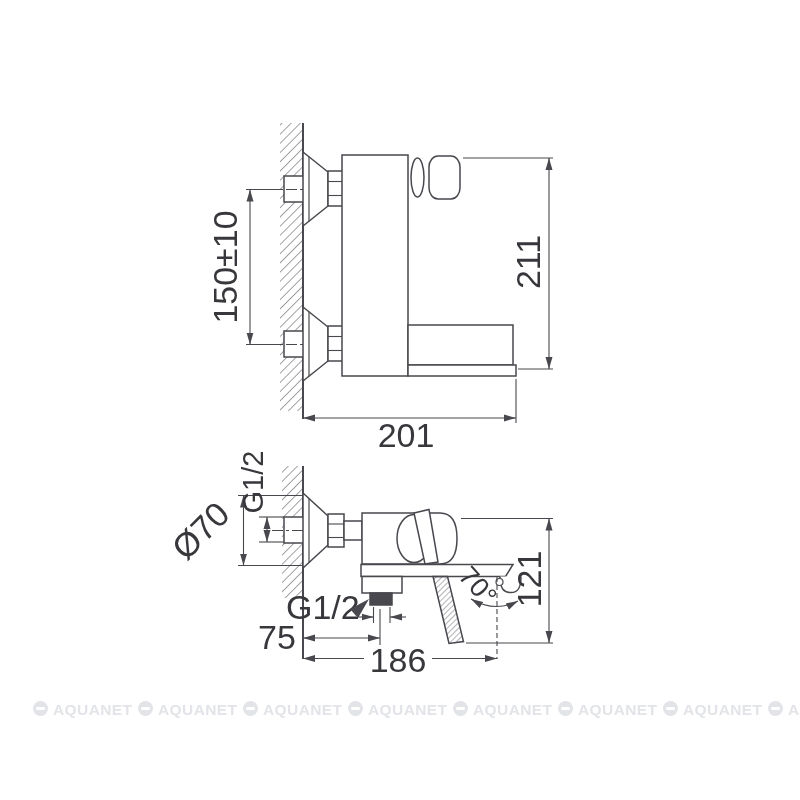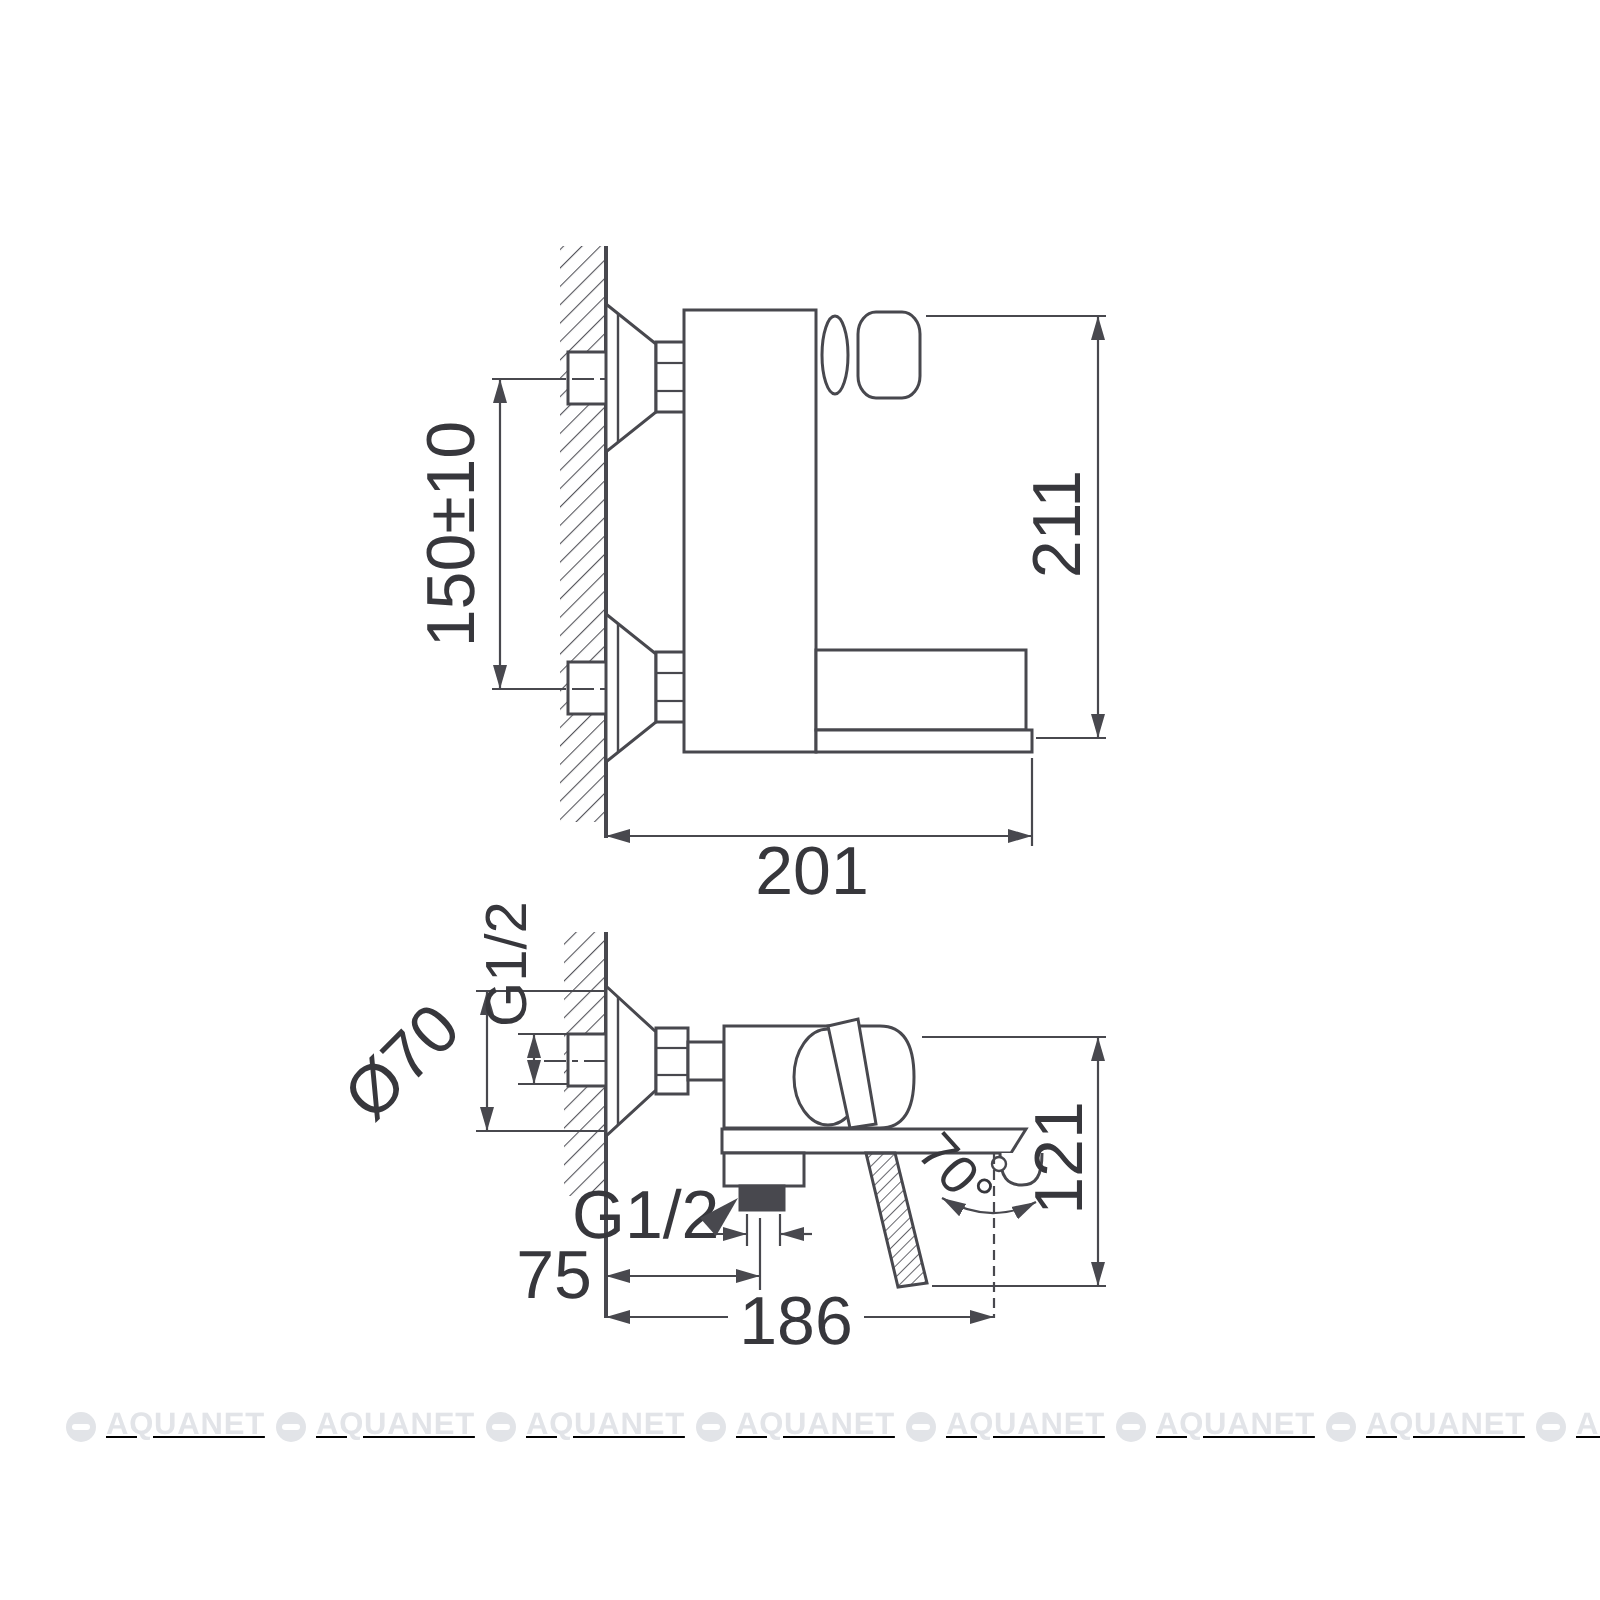--- a/index.html
+++ b/index.html
@@ -4,21 +4,21 @@
 <style>
   html,body{margin:0;padding:0;background:#fff;}
   .canvas{position:relative;width:800px;height:800px;background:#ffffff;overflow:hidden;
           font-family:"Liberation Sans", sans-serif;}
   svg{position:absolute;left:0;top:0;}
   svg text{font-family:"Liberation Sans", sans-serif;fill:#37373c;}
   .dim-t{font-size:34px;}
   .dim-s{font-size:29px;}
   .dim-a{font-size:27px;}
   .wm-row{position:absolute;left:33px;top:701px;width:767px;height:24px;display:flex;overflow:hidden;}
-  .wm-item{flex:0 0 105px;display:flex;align-items:center;height:24px;text-decoration:underline;}
+  .wm-item{flex:0 0 105px;display:flex;align-items:flex-start;height:24px;}
   .wm-icon{position:relative;width:15px;height:15px;border-radius:50%;background:#e2e4e8;flex:0 0 15px;}
   .wm-dash{position:absolute;left:3px;right:3px;top:6px;height:3px;background:#ffffff;border-radius:1.5px;}
   .wm-label{margin-left:5px;font-size:15.5px;font-weight:bold;letter-spacing:.4px;color:#e2e4e8;}
 </style>
 </head>
 <body>
 
 <div class="canvas">
 
 <svg width="800" height="695" viewBox="0 0 800 695">

